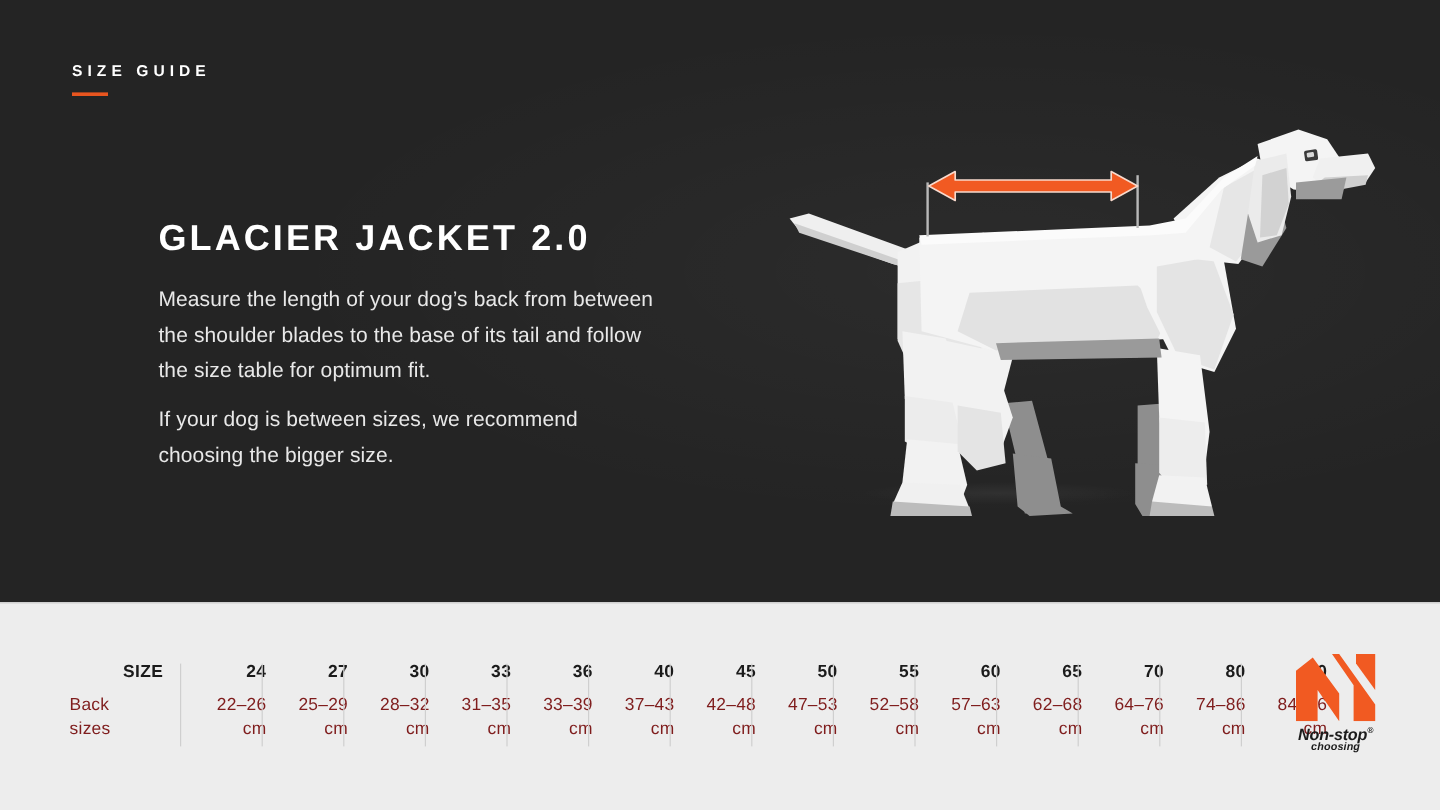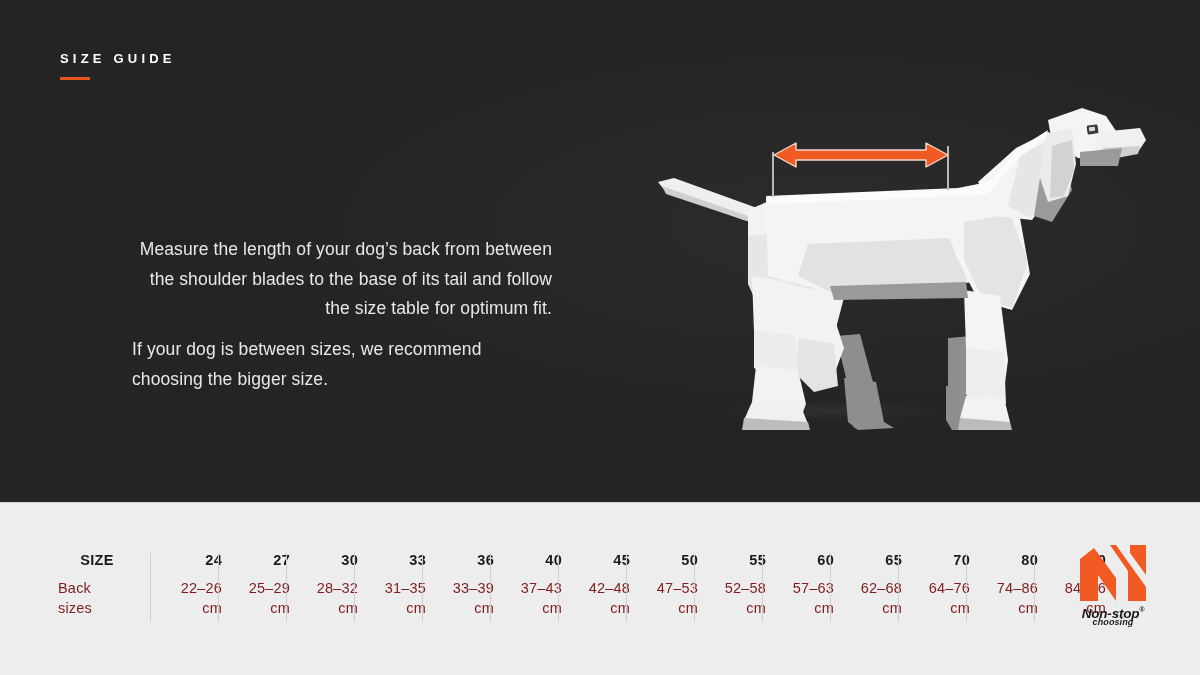--- a/index.html
+++ b/index.html
@@ -38,21 +38,21 @@
   .title{
     position:absolute;left:132px;top:184px;
     color:#ffffff;font-size:30px;font-weight:bold;
     letter-spacing:2.6px;line-height:1;white-space:nowrap;
   }
   .para{
     position:absolute;left:132px;
     color:#e8e8e8;font-size:17.5px;line-height:29.5px;
     font-weight:300;width:420px;letter-spacing:.1px;
   }
-  .para-1{top:235px;text-align:right;}
+  .para-1{top:235px;}
   .para-2{top:335px;}
 
   
   .guide-line{position:absolute;width:2px;background:#b8b8b8;}
   .guide-left{left:772px;top:152px;height:45px;}
   .guide-right{left:947px;top:146px;height:44px;}
 
   .arrow-wrap{position:absolute;left:766px;top:138px;width:190px;height:34px;}
 
   
@@ -78,21 +78,21 @@
   }
   .col{
     position:absolute;top:0;height:72px;
   }
   .col-label{left:0;width:78px;text-align:left;}
   .col .hdr{
     position:absolute;top:0;right:0;left:0;
     font-size:14.5px;font-weight:bold;color:#1b1b1b;
     letter-spacing:.3px;line-height:14px;
   }
-  .col-label .hdr{text-align:center;}
+  .col-label .hdr{text-align:right;}
   .col .val{
     position:absolute;top:26px;right:0;left:0;
     font-size:14.5px;color:#7f1d1d;font-weight:400;
     line-height:19.5px;letter-spacing:.2px;
   }
   .col-label .val{text-align:left;font-size:14.5px;}
   .col-size .hdr,.col-size .val{text-align:right;}
   .divider{
     position:absolute;top:0;width:1px;height:69px;background:#cfcfcf;
   }
@@ -116,20 +116,21 @@
 <body>
 
 <div class="stage">
 
   <div class="hero">
     <div class="hero-vignette"></div>
 
     <div class="eyebrow">SIZE GUIDE</div>
     <div class="eyebrow-rule"></div>
 
+    <div class="title">GLACIER JACKET 2.0</div>
     <div class="para para-1">Measure the length of your dog’s back from between the shoulder blades to the base of its tail and follow the size table for optimum fit.</div>
     <div class="para para-2">If your dog is between sizes, we recommend choosing the bigger size.</div>
 
     <div class="dog-shadow"></div>
 
     <div class="dog-wrap">
       <svg width="500" height="345" viewBox="0 0 500 345" xmlns="http://www.w3.org/2000/svg">
 
         <path d="M188 250 L212 248 L226 300 L232 340 L206 342 L200 300 Z" fill="#8e8e8e"></path>
         <path d="M196 292 L228 296 L236 336 L246 342 L210 344 L200 336 Z" fill="#8e8e8e"></path>

